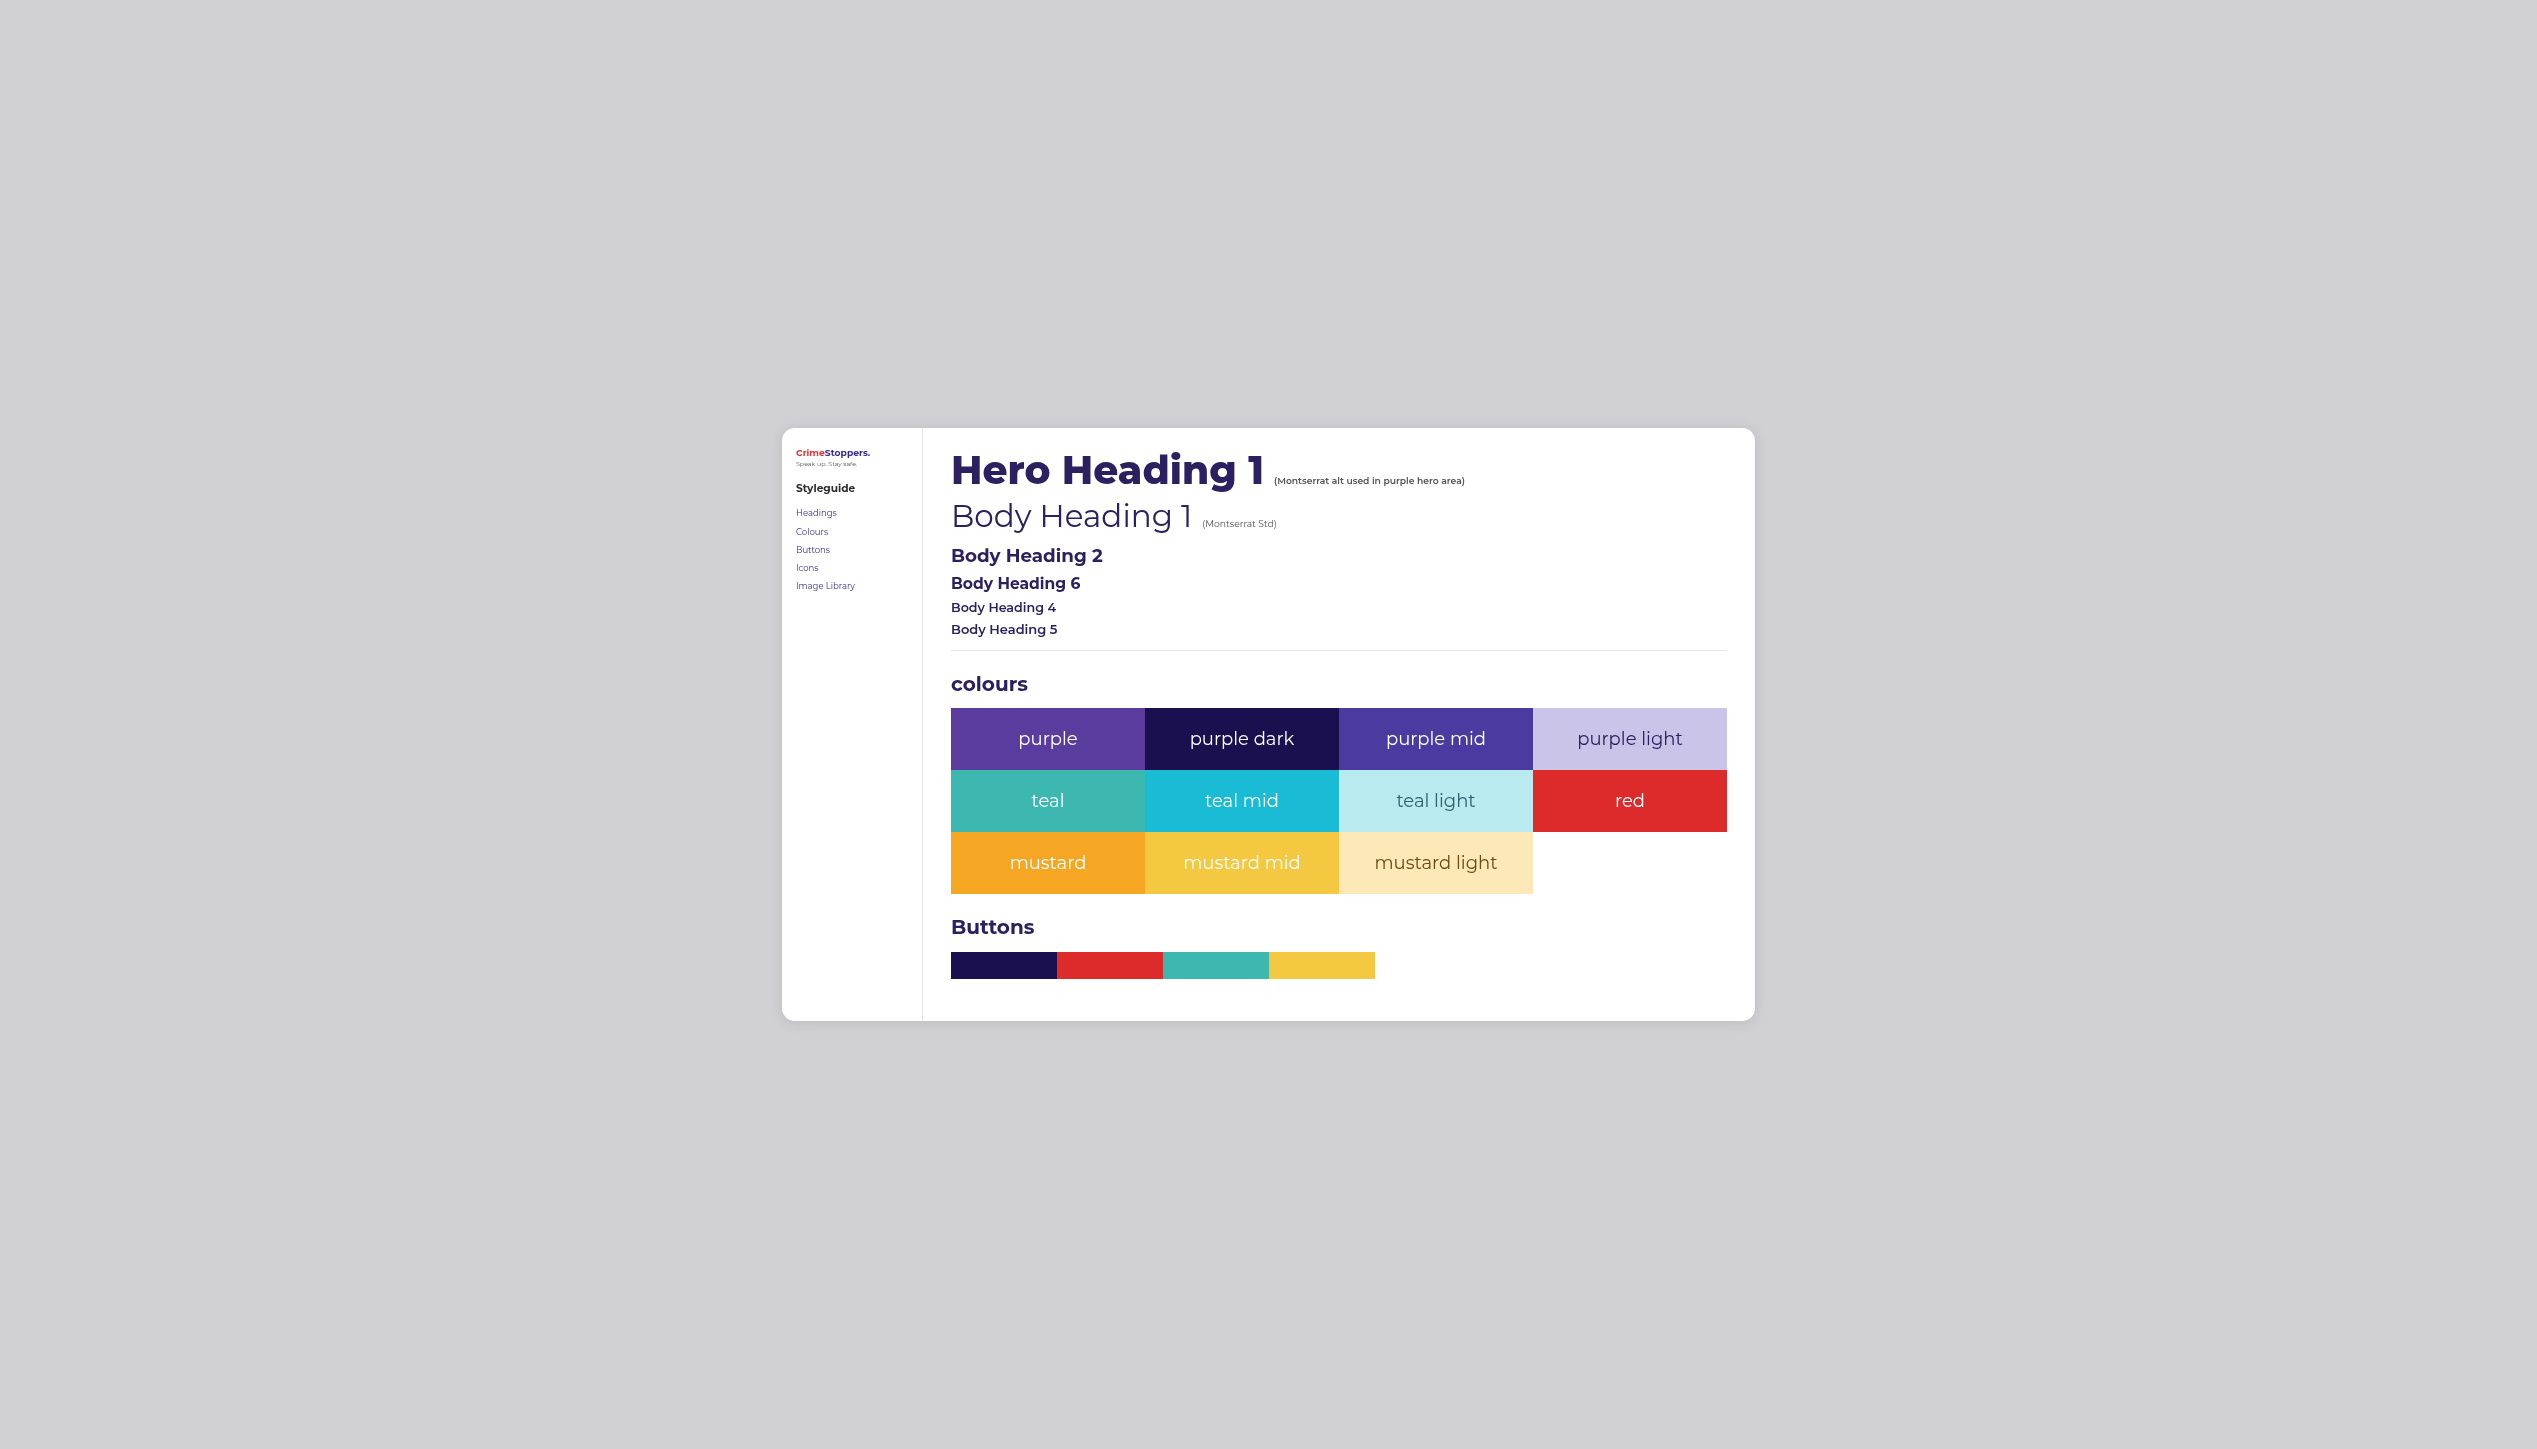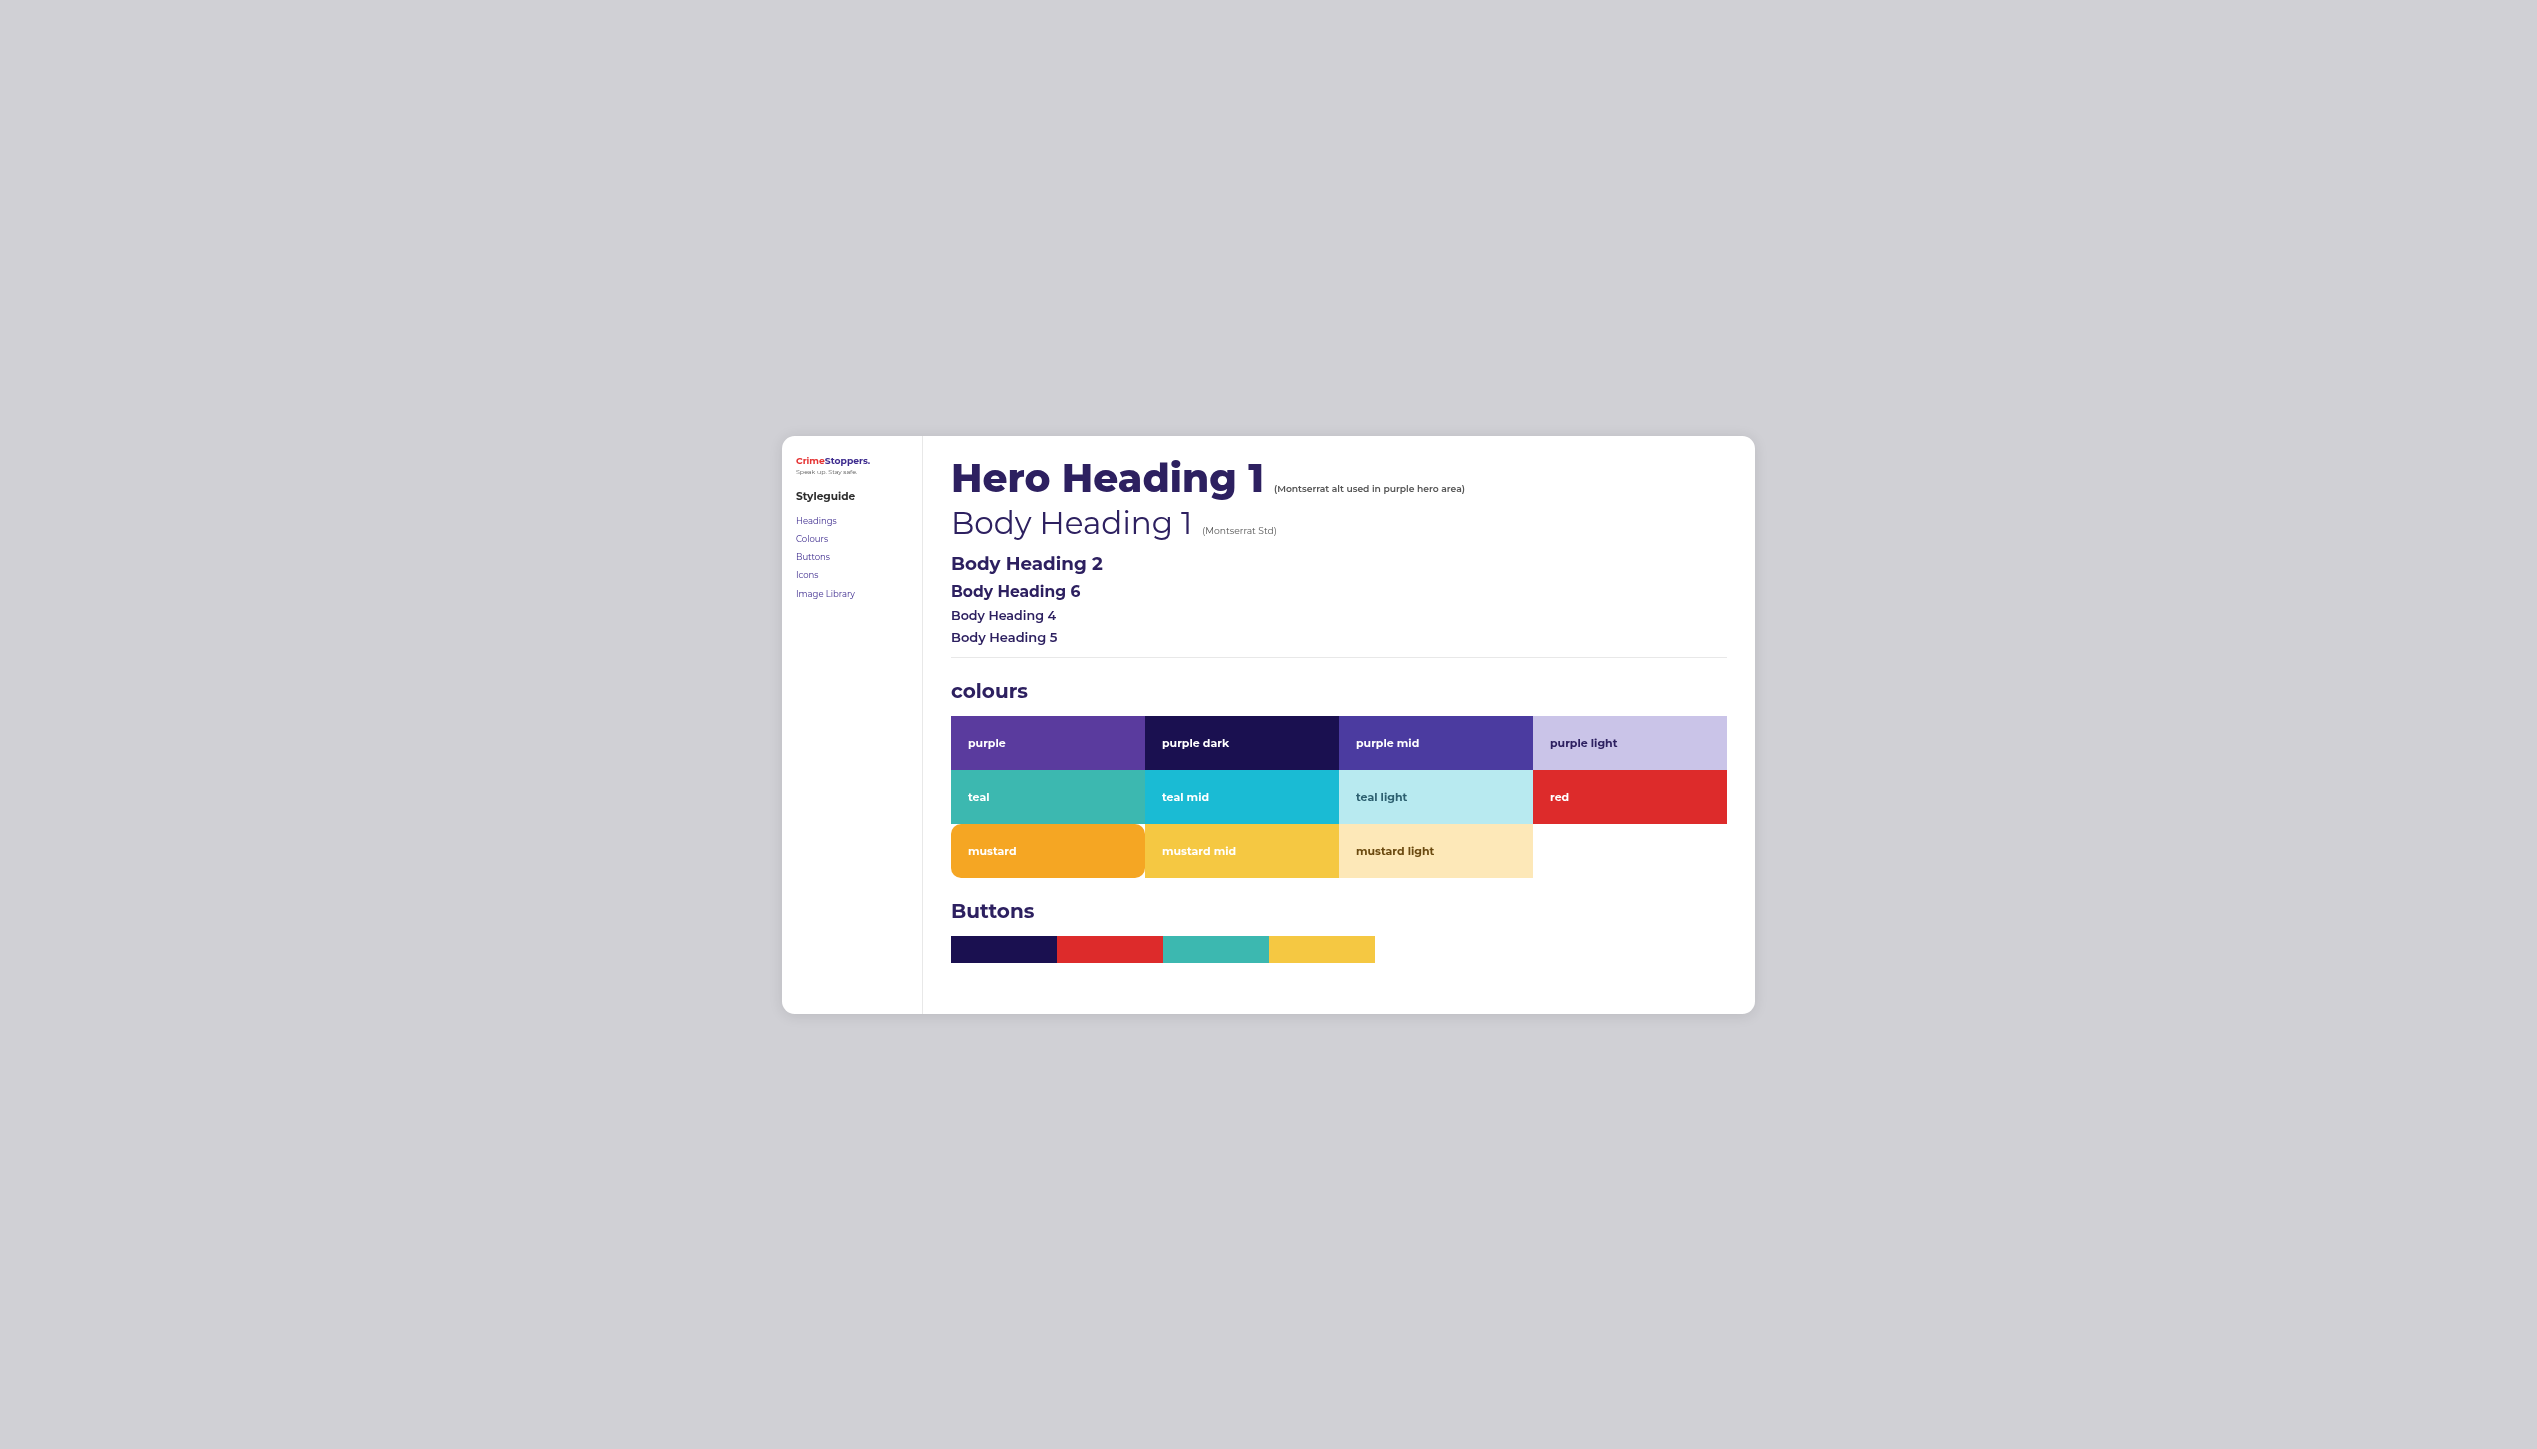--- a/index.html
+++ b/index.html
@@ -167,38 +167,39 @@
 
     .colours-grid {
       display: grid;
       grid-template-columns: repeat(4, 1fr);
       gap: 0;
       border: none;
     }
 
     .colour-cell {
       padding: 20px 17px;
-      font-size: 11px;
-      font-weight: 700;
+      font-size: 18px;
+      font-weight: 400;
+      text-align: center;
     }
 
     
     .colour-purple { background: #5a3b9e; color: white; }
     .colour-purple-dark { background: #1a1050; color: white; }
     .colour-purple-mid { background: #4b3ba0; color: white; }
     .colour-purple-light { background: #cac4e8; color: #2d2060; }
 
     
     .colour-teal { background: #3cb8b0; color: white; }
     .colour-teal-mid { background: #1abbd4; color: white; }
     .colour-teal-light { background: #b8eaf0; color: #2d6070; }
     .colour-red { background: #dd2b2b; color: white; }
 
     
-    .colour-mustard { background: #f5a623; color: white; border-radius: 10px; }
+    .colour-mustard { background: #f5a623; color: white; }
     .colour-mustard-mid { background: #f5c842; color: white; }
     .colour-mustard-light { background: #fde8b8; color: #6b4a10; }
     .colour-empty { background: white; }
 
     
     .section-buttons {
       margin-bottom: 21px;
     }
 
     .buttons-row {

